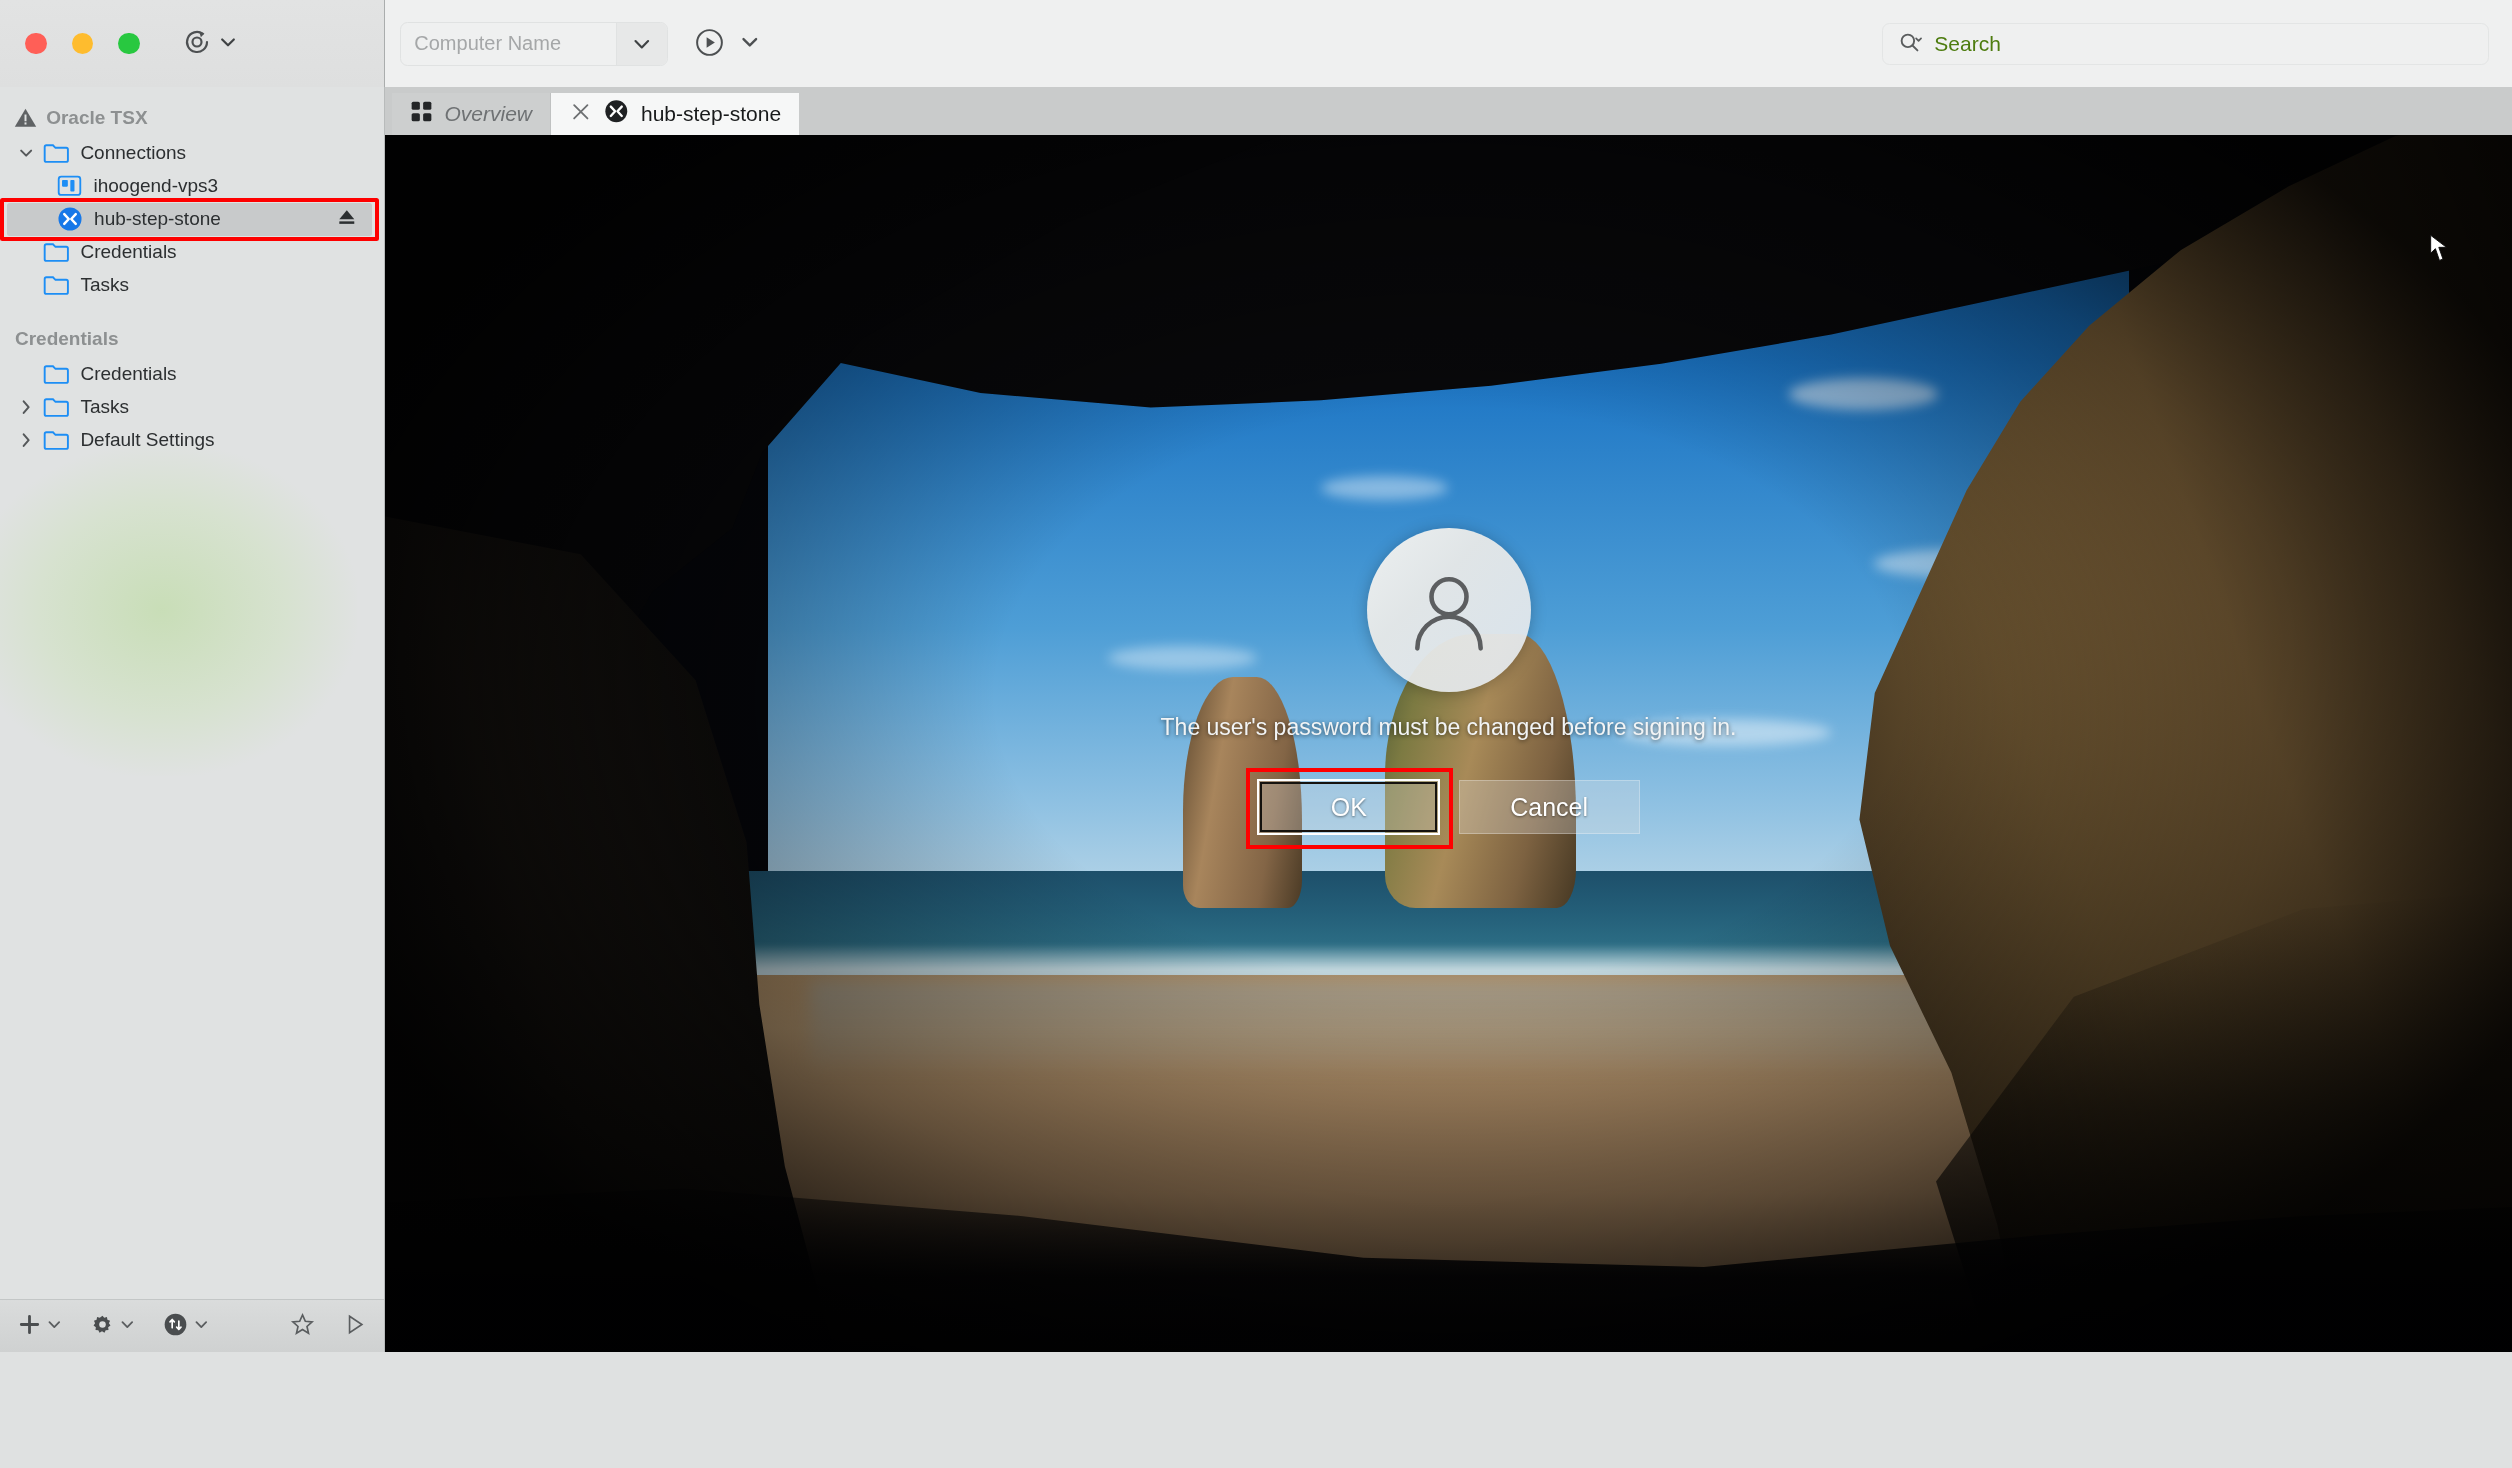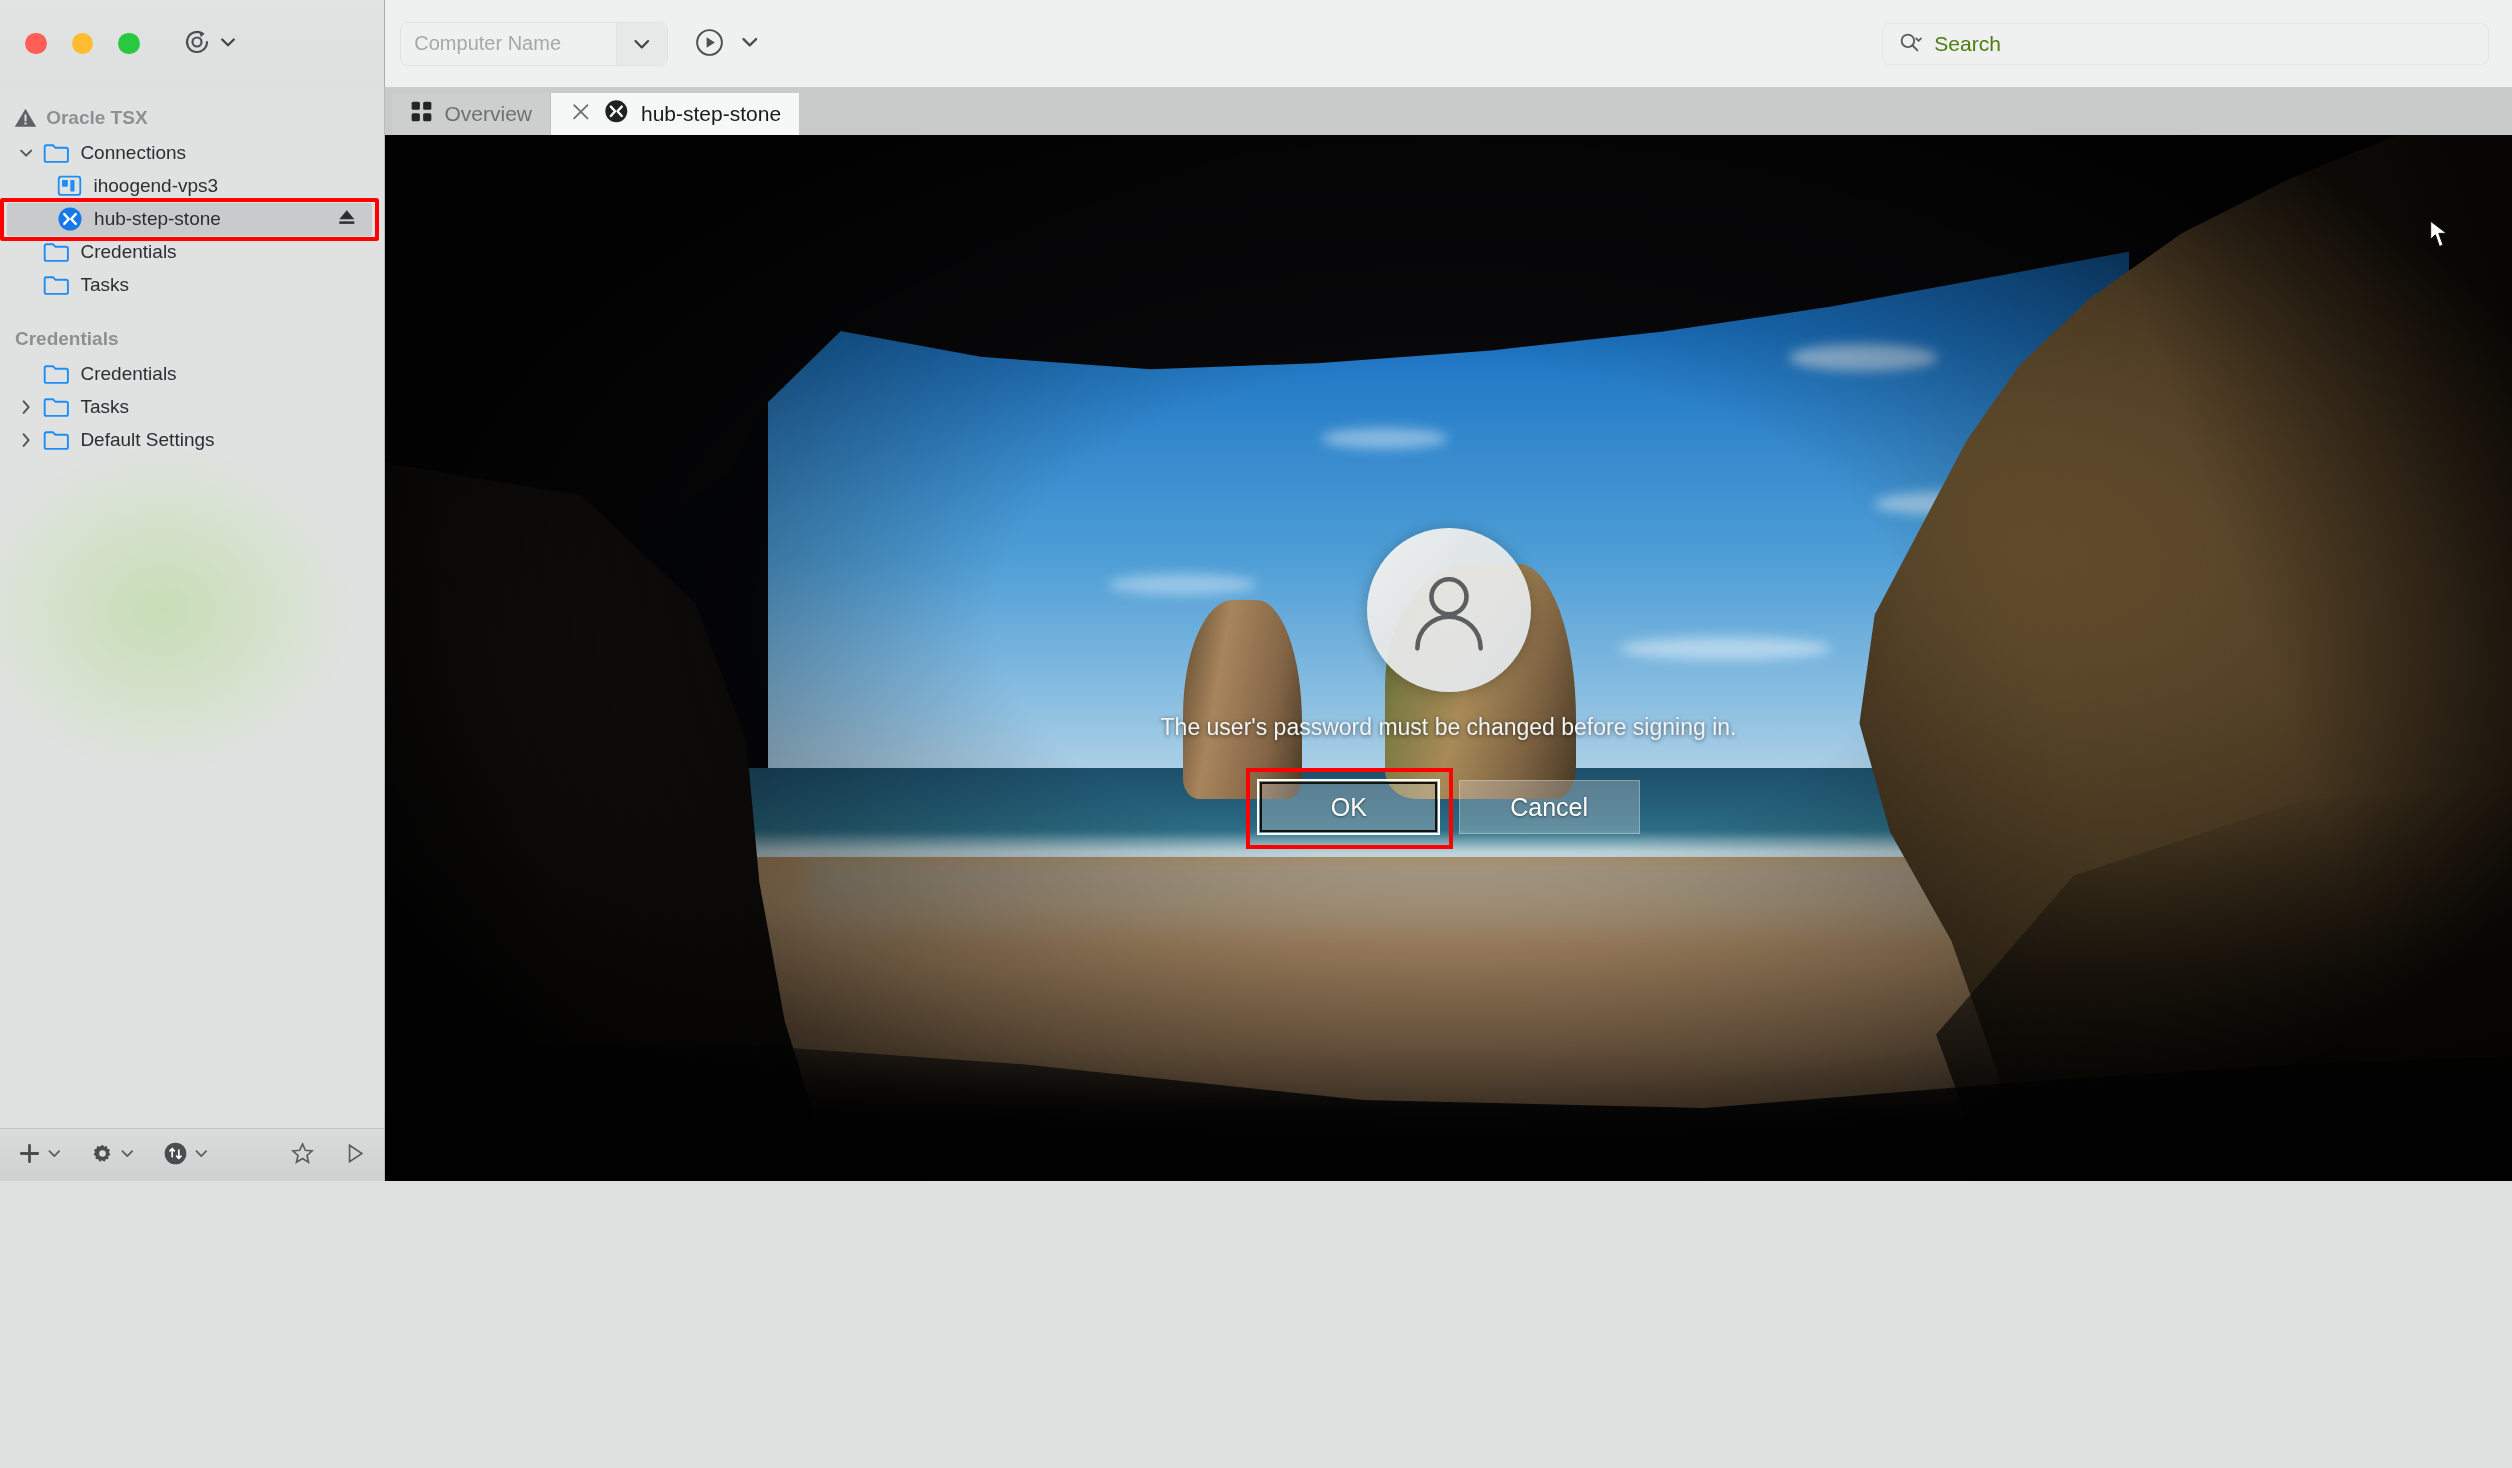--- a/index.html
+++ b/index.html
@@ -2,21 +2,21 @@
 <html style="font-size:13.3px"><head>
 <meta charset="utf-8">
 <style>
   html,body{margin:0;padding:0;}
   body{
     width:2512px;height:1469px;overflow:hidden;
     font-family:"Liberation Sans",sans-serif;
     background:#dfe1e1;
     -webkit-font-smoothing:antialiased;
   }
-  .app{position:relative;width:2512px;height:1181px;display:flex;flex-direction:column;}
+  .app{position:relative;width:2512px;height:1352px;display:flex;flex-direction:column;}
 
   
   .topbar{position:relative;height:87px;flex:0 0 87px;display:flex;align-items:stretch;}
   .tb-left{width:384px;flex:0 0 384px;background:linear-gradient(180deg,#e2e3e3 0%,#dedfdf 100%);
            display:flex;align-items:center;position:relative;}
   .traffic{display:flex;gap:25px;margin-left:25px;align-items:center;}
   .dot{width:21.6px;height:21.6px;border-radius:50%;}
   .dot.red{background:#ff5f57;}
   .dot.yellow{background:#febc2e;}
   .dot.green{background:#28c840;}
@@ -71,21 +71,21 @@
     background:linear-gradient(180deg,#dadcdc 0%,#cfd1d1 100%);
     border-top:0.8px solid #c3c6c6;padding:0 18.3px;gap:28px;
   }
   .sbtn{display:flex;align-items:center;gap:5px;cursor:default;}
   .sb-spacer{flex:1;}
 
   
   .content{flex:1;display:flex;flex-direction:column;min-width:0;background:#c9cbcb;}
   .tabbar{height:48px;flex:0 0 48px;background:#c9cbcb;display:flex;align-items:flex-end;padding-left:6.6px;}
   .tab{height:42px;display:flex;align-items:center;gap:11.6px;padding:0 18.3px;font-size:21px;}
-  .tab.inactive{background:#cdcfcf;color:#6e7173;border-right:0.8px solid #bfc1c1;}
+  .tab.inactive{background:#cdcfcf;color:#6e7173;border-right:0.8px solid #bfc1c1;font-style:italic;}
   .tab.active{background:#f6f7f7;color:#181a1b;}
   .tab .close{color:#6d7072;font-size:23px;line-height:1;}
 
   .viewport{flex:1;position:relative;overflow:hidden;background:#000;}
 
   
   .wall{position:absolute;inset:0;overflow:hidden;background:#05060a;}
   .sky{
     position:absolute;left:18%;top:0;width:64%;height:78%;
     background:linear-gradient(180deg,#0d5da8 0%,#1b74c4 24%,#4e9ed6 52%,#8dc0e2 70%,#bcd8e8 82%,#cfe0e9 100%);

